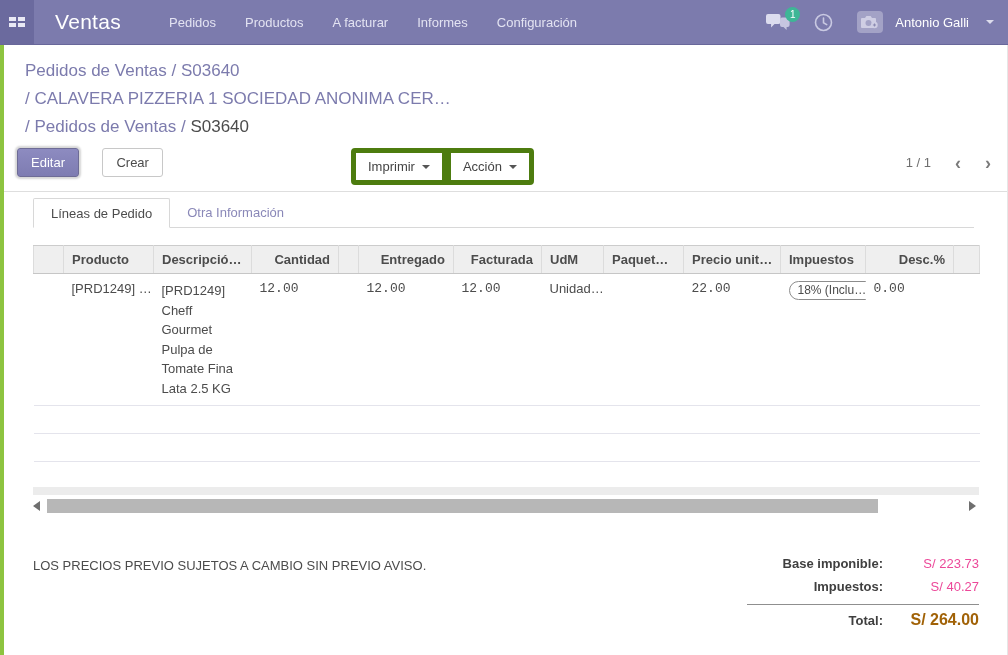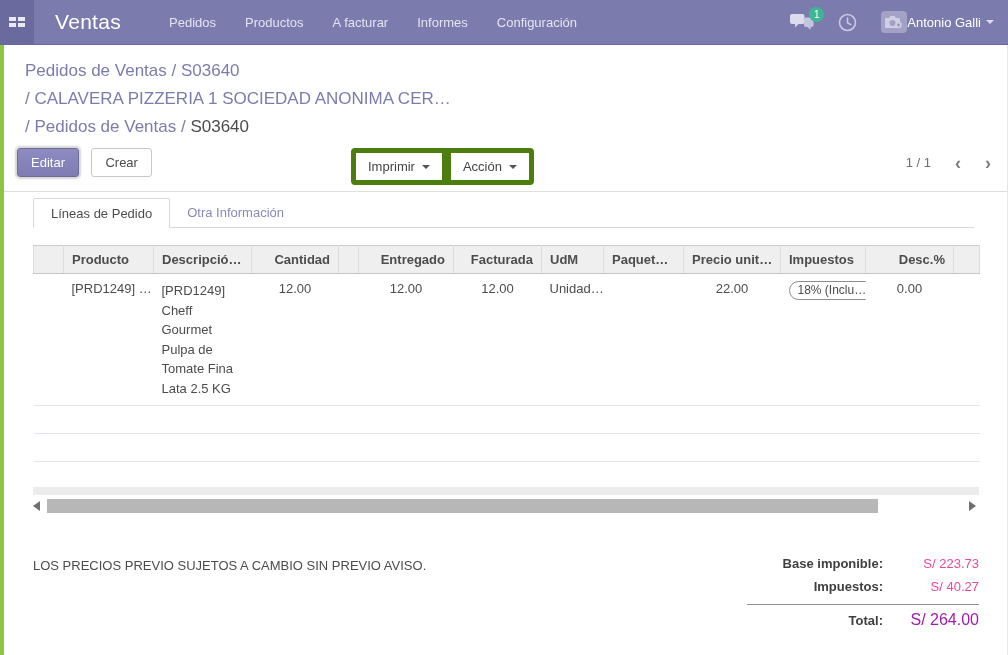--- a/index.html
+++ b/index.html
@@ -14,21 +14,21 @@
   .apps-grid { display:grid; grid-template-columns:7px 7px; grid-template-rows:4px 4px; gap:2px; }
   .apps-grid span { background:#e9e9f4; display:block; }
   .app-title { color:#fff; font-size:21px; font-weight:400; margin-left:21px; letter-spacing:.3px; }
   .top-menu { display:flex; gap:29px; margin-left:48px; }
   .top-menu .mitem { color:#e3e3f2; font-size:13px; cursor:pointer; }
   .top-right { margin-left:auto; display:flex; align-items:center; gap:24px; padding-right:14px; }
   .icon-btn { position:relative; display:flex; align-items:center; cursor:pointer; }
   .badge { position:absolute; top:-7px; right:-10px; min-width:15px; height:15px;
     background:#3eb696; border-radius:8px; color:#fff; font-size:10px; line-height:15px;
     text-align:center; padding:0 3px; }
-  .user-box { display:flex; align-items:center; gap:0; cursor:pointer; }
+  .user-box { display:flex; align-items:center; gap:12px; cursor:pointer; }
   .avatar { width:26px; height:22px; background:#a3a2c6; border-radius:4px;
     display:flex; align-items:center; justify-content:center; }
   .user-name { color:#fff; font-size:13px; }
   .caret { width:0; height:0; border-left:4px solid transparent; border-right:4px solid transparent;
     border-top:4px solid #dcdcec; display:inline-block; margin-left:5px; }
 
   
   .page { border-left:4px solid #8dc440; border-right:1px solid #e6e6e6;
     height:610px; background:#fff; }
 
@@ -36,21 +36,21 @@
   .breadcrumbs .bc-line { white-space:nowrap; }
   .bc-link { color:#7c7bad; cursor:pointer; }
   .bc-sep { color:#7c7bad; }
   .bc-current { color:#4c4c4c; }
 
   .cp-buttons { position:relative; height:34px; margin:7px 16px 9px 13px; }
   .btn { font-size:13px; border-radius:3px; padding:6px 13px; cursor:pointer;
     display:inline-block; vertical-align:top; }
   .btn-primary { color:#fff; background:linear-gradient(#8d8bc0,#7e7cb2);
     border:1px solid #6e6c96; box-shadow:0 0 2px 2px #d6d6d6; }
-  .btn-plain { color:#4c4c4c; background:#fff; border:1px solid #c8c8c8; margin-left:8px; }
+  .btn-plain { color:#4c4c4c; background:#fff; border:1px solid #c8c8c8; margin-left:19px; }
   .center-group { position:absolute; left:334px; top:0; display:flex; }
   .dd-btn { font-size:13px; color:#444; background:#fff; border:5px solid #4d7c0f;
     padding:6px 12px; cursor:pointer; display:flex; align-items:center; gap:7px; }
   .dd-btn:first-child { border-radius:4px 0 0 4px; }
   .dd-btn:last-child { border-radius:0 4px 4px 0; margin-left:-1px; }
   .dd-caret { width:0; height:0; border-left:4px solid transparent; border-right:4px solid transparent;
     border-top:4px solid #555; }
   .pager { position:absolute; right:0; top:7px; display:flex; align-items:center; gap:24px;
     color:#6f6f6f; font-size:13px; }
   .pg-arrow { font-size:18px; font-weight:bold; color:#7b7b7b; cursor:pointer; line-height:14px; }
@@ -65,21 +65,21 @@
     margin-bottom:-1px; border-radius:2px 2px 0 0; }
   .tab.inactive { color:#8a88b8; }
 
   table.lines { width:946px; margin-top:17px; border-collapse:collapse; table-layout:fixed; }
   .lines th { background:#efefef; font-size:13px; font-weight:bold; color:#4c4c4c;
     padding:6px 8px; border:1px solid #dcdcdc; border-top-color:#cccccc; border-bottom-color:#c6c6c6;
     text-align:left; white-space:nowrap; overflow:hidden; }
   .lines th.num { text-align:right; }
   .lines td { font-size:13px; color:#4c4c4c; padding:7px 8px; vertical-align:top;
     border-bottom:1px solid #e4e4ec; white-space:nowrap; overflow:hidden; }
-  .lines td.num { text-align:center; }
+  .lines td.num { text-align:left;font-family:Liberation Mono, monospace; }
   .lines td.wrap { white-space:pre-line; line-height:19.5px; }
   .lines tr.empty td { height:28px; padding:0; }
   .lines tr.empty-last td { height:25px; border-bottom:none; padding:0; }
   .tax-pill { display:inline-block; border:1px solid #8c8c8c; border-radius:10px;
     padding:1px 8px 2px; font-size:12px; color:#4c4c4c; background:#fff; white-space:nowrap; }
 
   .grid-strip { width:946px; height:8px; background:#ececec; }
   .hscroll { width:946px; height:17px; margin-top:3px; display:flex; align-items:center; }
   .sb-arrow { width:10px; height:13px; display:flex; align-items:center; cursor:pointer; }
   .tri-left { width:0; height:0; border-top:5px solid transparent; border-bottom:5px solid transparent;
@@ -90,21 +90,21 @@
   .sb-thumb { position:absolute; left:0; top:0; height:14px; width:90.5%; background:#b7b7b7; cursor:grab; }
 
   
   .sheet-footer { display:flex; justify-content:space-between; margin-top:37px; width:946px; }
   .terms-note { font-size:13px; color:#4c4c4c; margin-top:6px; }
   .totals { width:232px; font-size:13px; }
   .trow { display:flex; justify-content:flex-end; align-items:baseline; padding:4px 0; }
   .tlabel { font-weight:bold; color:#3f3f3f; }
   .tvalue { width:96px; text-align:right; color:#ec4899; }
   .tdivider { border-top:1px solid #8f8f8f; margin:6px 0 2px; }
-  .trow.grand .tvalue { font-size:16px; font-weight:normal; color:#a21caf; }
+  .trow.grand .tvalue { font-size:16px; font-weight:bold; color:#a16207; }
 </style>
 </head>
 <body>
 
 <div class="topbar">
   <div class="apps-btn">
     <span class="apps-grid">
         <span></span>
         <span></span>
         <span></span>

